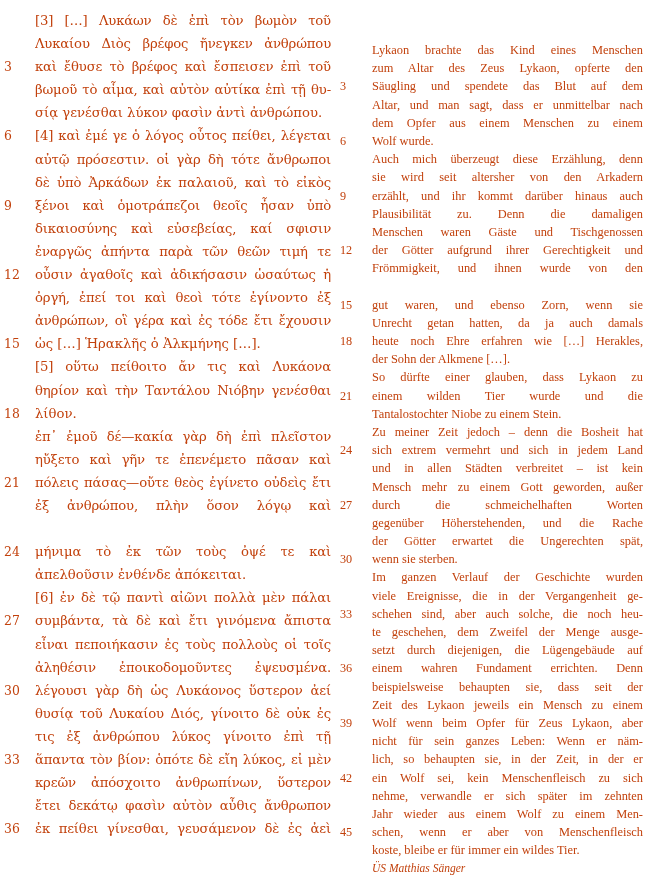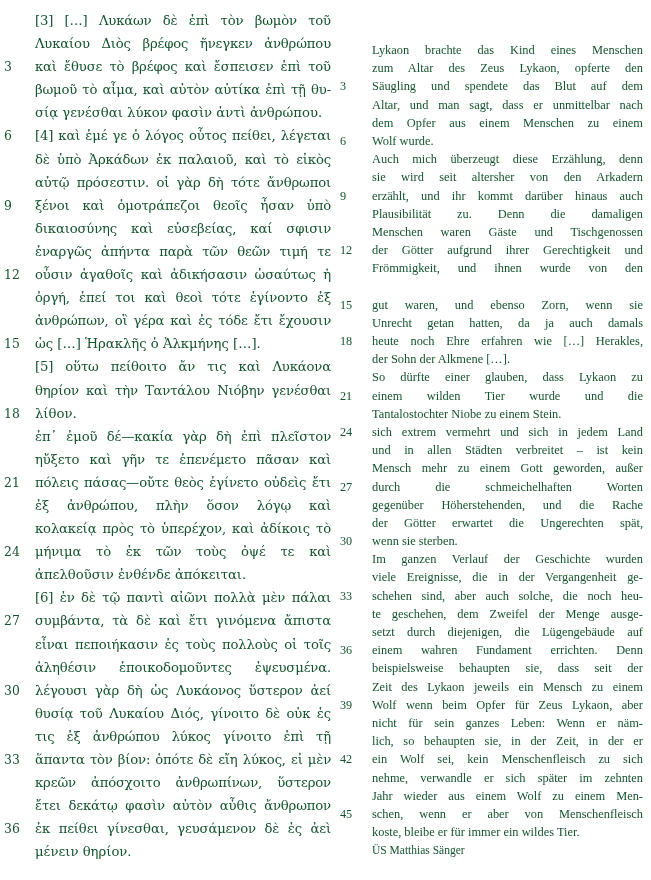--- a/index.html
+++ b/index.html
@@ -5,21 +5,21 @@
   html, body {
     margin: 0;
     padding: 0;
     background: #ffffff;
   }
   .page {
     position: relative;
     width: 651px;
     height: 880px;
     background: #ffffff;
-    color: #14532d;
+    color: #c2410c;
     overflow: hidden;
   }
   .col {
     position: absolute;
     top: 0;
   }
   .col-greek {
     left: 0;
     width: 332px;
     padding-top: 9px;
@@ -79,20 +79,21 @@
   }
   .line-text.para-end {
     text-align: center;
     text-align-last: left;
     word-spacing: normal;
     letter-spacing: normal;
   }
   .credit {
     margin-left: 40px;
     margin-top: 1px;
+    font-style: italic;
     font-size: 11.5px;
     line-height: 16px;
     font-family: "Liberation Serif", serif;
   }
 </style>
 </head>
 <body>
 
 <div class="page">
   <div class="col col-greek" id="greek-col" lang="grc">
@@ -115,25 +116,25 @@
       <div class="line-row">
         <span class="line-num"></span>
         <span class="line-text para-end">σίᾳ γενέσθαι λύκον φασὶν ἀντὶ ἀνθρώπου.</span>
       </div>
       <div class="line-row">
         <span class="line-num">6</span>
         <span class="line-text">[4] καὶ ἐμέ γε ὁ λόγος οὗτος πείθει, λέγεται</span>
       </div>
       <div class="line-row">
         <span class="line-num"></span>
+        <span class="line-text">αὐτῷ πρόσεστιν. οἱ γὰρ δὴ τότε ἄνθρωποι</span>
+      </div>
+      <div class="line-row">
+        <span class="line-num"></span>
         <span class="line-text">δὲ ὑπὸ Ἀρκάδων ἐκ παλαιοῦ, καὶ τὸ εἰκὸς</span>
-      </div>
-      <div class="line-row">
-        <span class="line-num"></span>
-        <span class="line-text">αὐτῷ πρόσεστιν. οἱ γὰρ δὴ τότε ἄνθρωποι</span>
       </div>
       <div class="line-row">
         <span class="line-num">9</span>
         <span class="line-text">ξένοι καὶ ὁμοτράπεζοι θεοῖς ἦσαν ὑπὸ</span>
       </div>
       <div class="line-row">
         <span class="line-num"></span>
         <span class="line-text">δικαιοσύνης καὶ εὐσεβείας, καί σφισιν</span>
       </div>
       <div class="line-row">
@@ -179,21 +180,20 @@
       <div class="line-row">
         <span class="line-num">21</span>
         <span class="line-text">πόλεις πάσας—οὔτε θεὸς ἐγίνετο οὐδεὶς ἔτι</span>
       </div>
       <div class="line-row">
         <span class="line-num"></span>
         <span class="line-text">ἐξ ἀνθρώπου, πλὴν ὅσον λόγῳ καὶ</span>
       </div>
       <div class="line-row">
         <span class="line-num"></span>
-        <span class="line-text">κολακείᾳ πρὸς τὸ ὑπερέχον, καὶ ἀδίκοις τὸ</span>
       </div>
       <div class="line-row">
         <span class="line-num">24</span>
         <span class="line-text">μήνιμα τὸ ἐκ τῶν τοὺς ὀψέ τε καὶ</span>
       </div>
       <div class="line-row">
         <span class="line-num"></span>
         <span class="line-text para-end">ἀπελθοῦσιν ἐνθένδε ἀπόκειται.</span>
       </div>
       <div class="line-row">
@@ -232,24 +232,20 @@
         <span class="line-num"></span>
         <span class="line-text">κρεῶν ἀπόσχοιτο ἀνθρωπίνων, ὕστερον</span>
       </div>
       <div class="line-row">
         <span class="line-num"></span>
         <span class="line-text">ἔτει δεκάτῳ φασὶν αὐτὸν αὖθις ἄνθρωπον</span>
       </div>
       <div class="line-row">
         <span class="line-num">36</span>
         <span class="line-text">ἐκ πείθει γίνεσθαι, γευσάμενον δὲ ἐς ἀεὶ</span>
-      </div>
-      <div class="line-row">
-        <span class="line-num"></span>
-        <span class="line-text para-end">μένειν θηρίον.</span>
       </div>
     </div>
   <div class="col col-german" id="german-col" lang="de">
   <div class="line-row">
         <span class="line-num"></span>
         <span class="line-text">Lykaon brachte das Kind eines Menschen</span>
       </div>
       <div class="line-row">
         <span class="line-num"></span>
         <span class="line-text">zum Altar des Zeus Lykaon, opferte den</span>
@@ -321,20 +317,24 @@
         <span class="line-num"></span>
         <span class="line-text">So dürfte einer glauben, dass Lykaon zu</span>
       </div>
       <div class="line-row">
         <span class="line-num">21</span>
         <span class="line-text">einem wilden Tier wurde und die</span>
       </div>
       <div class="line-row">
         <span class="line-num"></span>
         <span class="line-text para-end">Tantalostochter Niobe zu einem Stein.</span>
+      </div>
+      <div class="line-row">
+        <span class="line-num"></span>
+        <span class="line-text">Zu meiner Zeit jedoch – denn die Bosheit hat</span>
       </div>
       <div class="line-row">
         <span class="line-num">24</span>
         <span class="line-text">sich extrem vermehrt und sich in jedem Land</span>
       </div>
       <div class="line-row">
         <span class="line-num"></span>
         <span class="line-text">und in allen Städten verbreitet – ist kein</span>
       </div>
       <div class="line-row">

